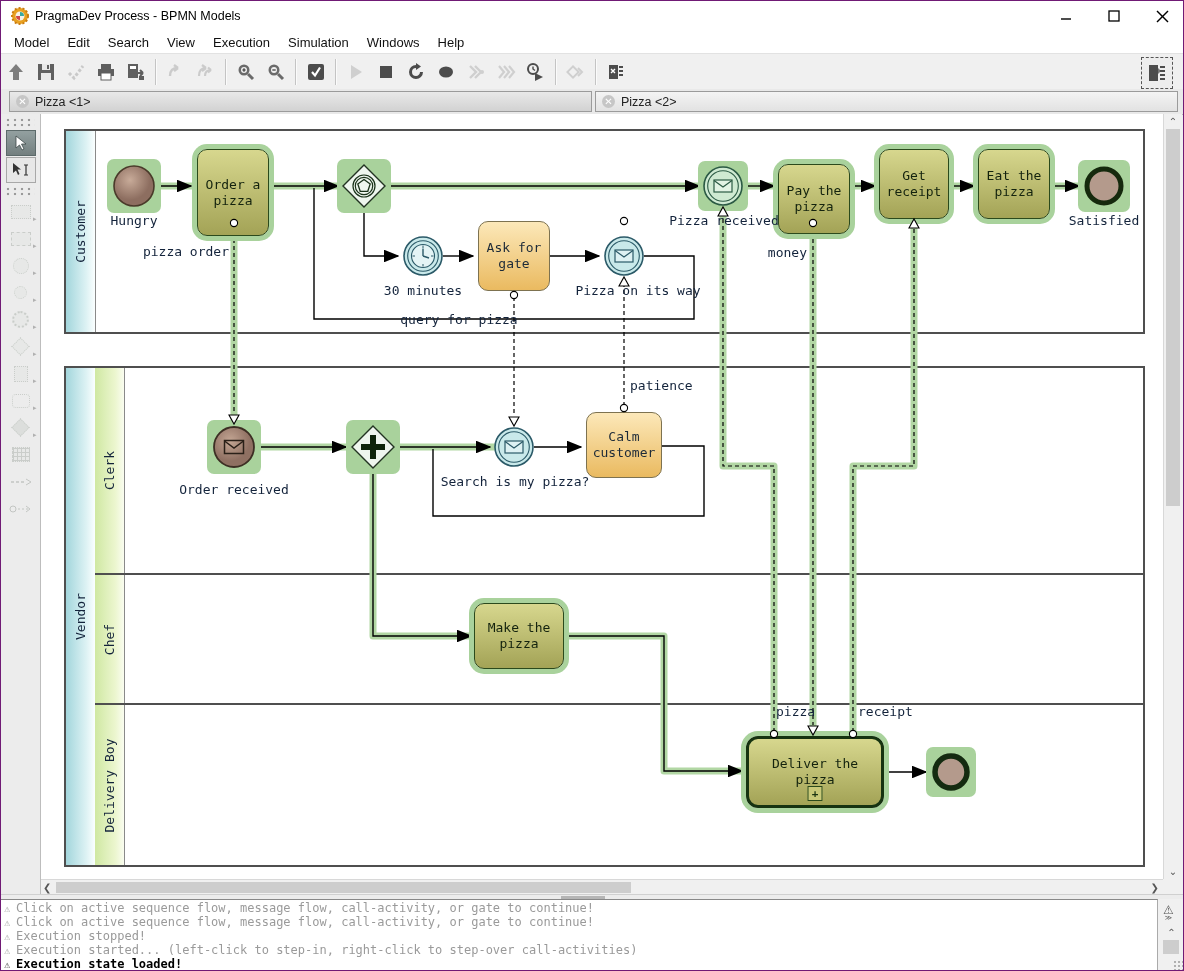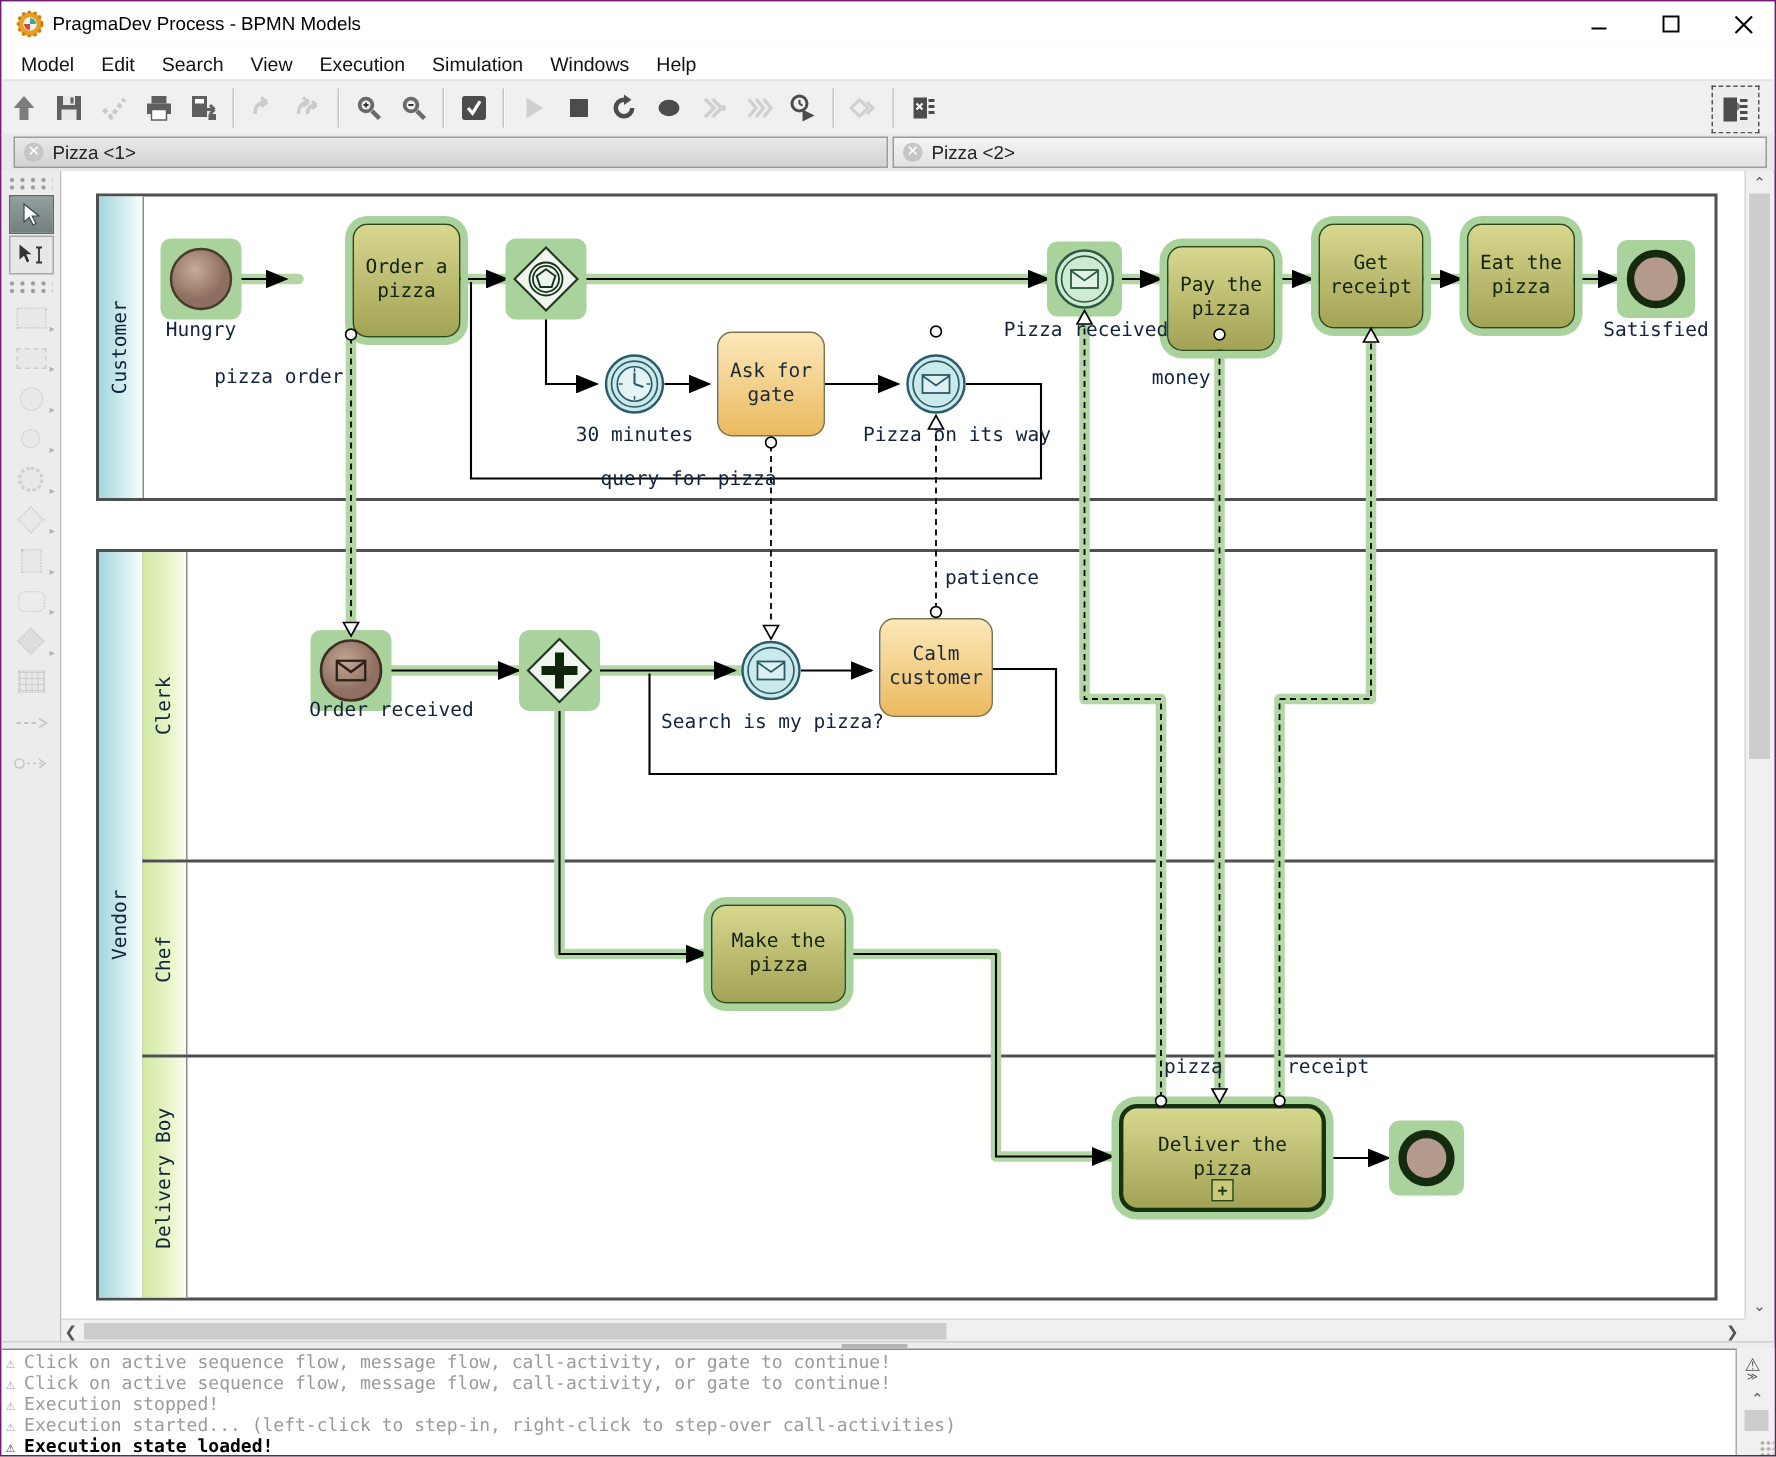--- a/index.html
+++ b/index.html
@@ -487,21 +487,21 @@
       <rect x="11" y="14" width="18" height="12" fill="#ddf1f3" stroke="#2b5a68" stroke-width="1.2"></rect>
       <path d="M11,14.5 L20,21 L29,14.5" fill="none" stroke="#2b5a68" stroke-width="1.2"></path>
         </svg>
     </div>
     <div class="node" style="left:890px;top:638px;">
       <svg width="40" height="40">
           <circle cx="20" cy="20" r="16" fill="#b49a8c" stroke="#142b10" stroke-width="5.5"></circle>
         </svg>
     </div>
 
-    <div class="task hl" style="left:156px;top:35px;width:72px;height:76px;margin-left:38px;">Order a
+    <div class="task hl" style="left:156px;top:35px;width:72px;height:87px;">Order a
 pizza</div>
     <div class="task hl" style="left:737px;top:50px;width:72px;height:70px;">Pay the
 pizza</div>
     <div class="task hl" style="left:838px;top:35px;width:70px;height:70px;">Get
 receipt</div>
     <div class="task hl" style="left:937px;top:35px;width:72px;height:70px;">Eat the
 pizza</div>
     <div class="task orange" style="left:437px;top:107px;width:72px;height:70px;">Ask for
 gate</div>
     <div class="task orange" style="left:545px;top:298px;width:76px;height:66px;">Calm
@@ -529,21 +529,21 @@
         <path d="M677,102 L687,102 L682,93 Z"></path>
         <path d="M868,114 L878,114 L873,105 Z"></path>
       </g>
     </svg>
 
     <div class="dlabel" style="left:63px;top:99px;width:60px;">Hungry</div>
     <div class="dlabel" style="left:627px;top:99px;width:112px;">Pizza received</div>
     <div class="dlabel" style="left:1023px;top:99px;width:80px;">Satisfied</div>
     <div class="dlabel" style="left:337px;top:169px;width:90px;">30 minutes</div>
     <div class="dlabel" style="left:518px;top:169px;width:132px;margin-left:13px;">Pizza on its way</div>
-    <div class="dlabel" style="left:133px;top:352px;width:120px;margin-left:27px;">Order received</div>
+    <div class="dlabel" style="left:133px;top:368px;width:120px;">Order received</div>
     <div class="dlabel" style="left:398px;top:360px;width:152px;">Search is my pizza?</div>
     <div class="dlabel" style="left:100px;top:130px;width:88px;text-align:right;">pizza order</div>
     <div class="dlabel" style="left:356px;top:198px;width:124px;">query for pizza</div>
     <div class="dlabel" style="left:589px;top:264px;width:70px;text-align:left;">patience</div>
     <div class="dlabel" style="left:706px;top:131px;width:60px;text-align:right;">money</div>
     <div class="dlabel" style="left:735px;top:590px;width:44px;text-align:left;">pizza</div>
     <div class="dlabel" style="left:817px;top:590px;width:62px;text-align:left;">receipt</div>
   </div>
 
   <div class="abs sbtrack" style="left:1162px;top:113px;width:18px;height:765px;border-left:1px solid #d8d8d8;">

